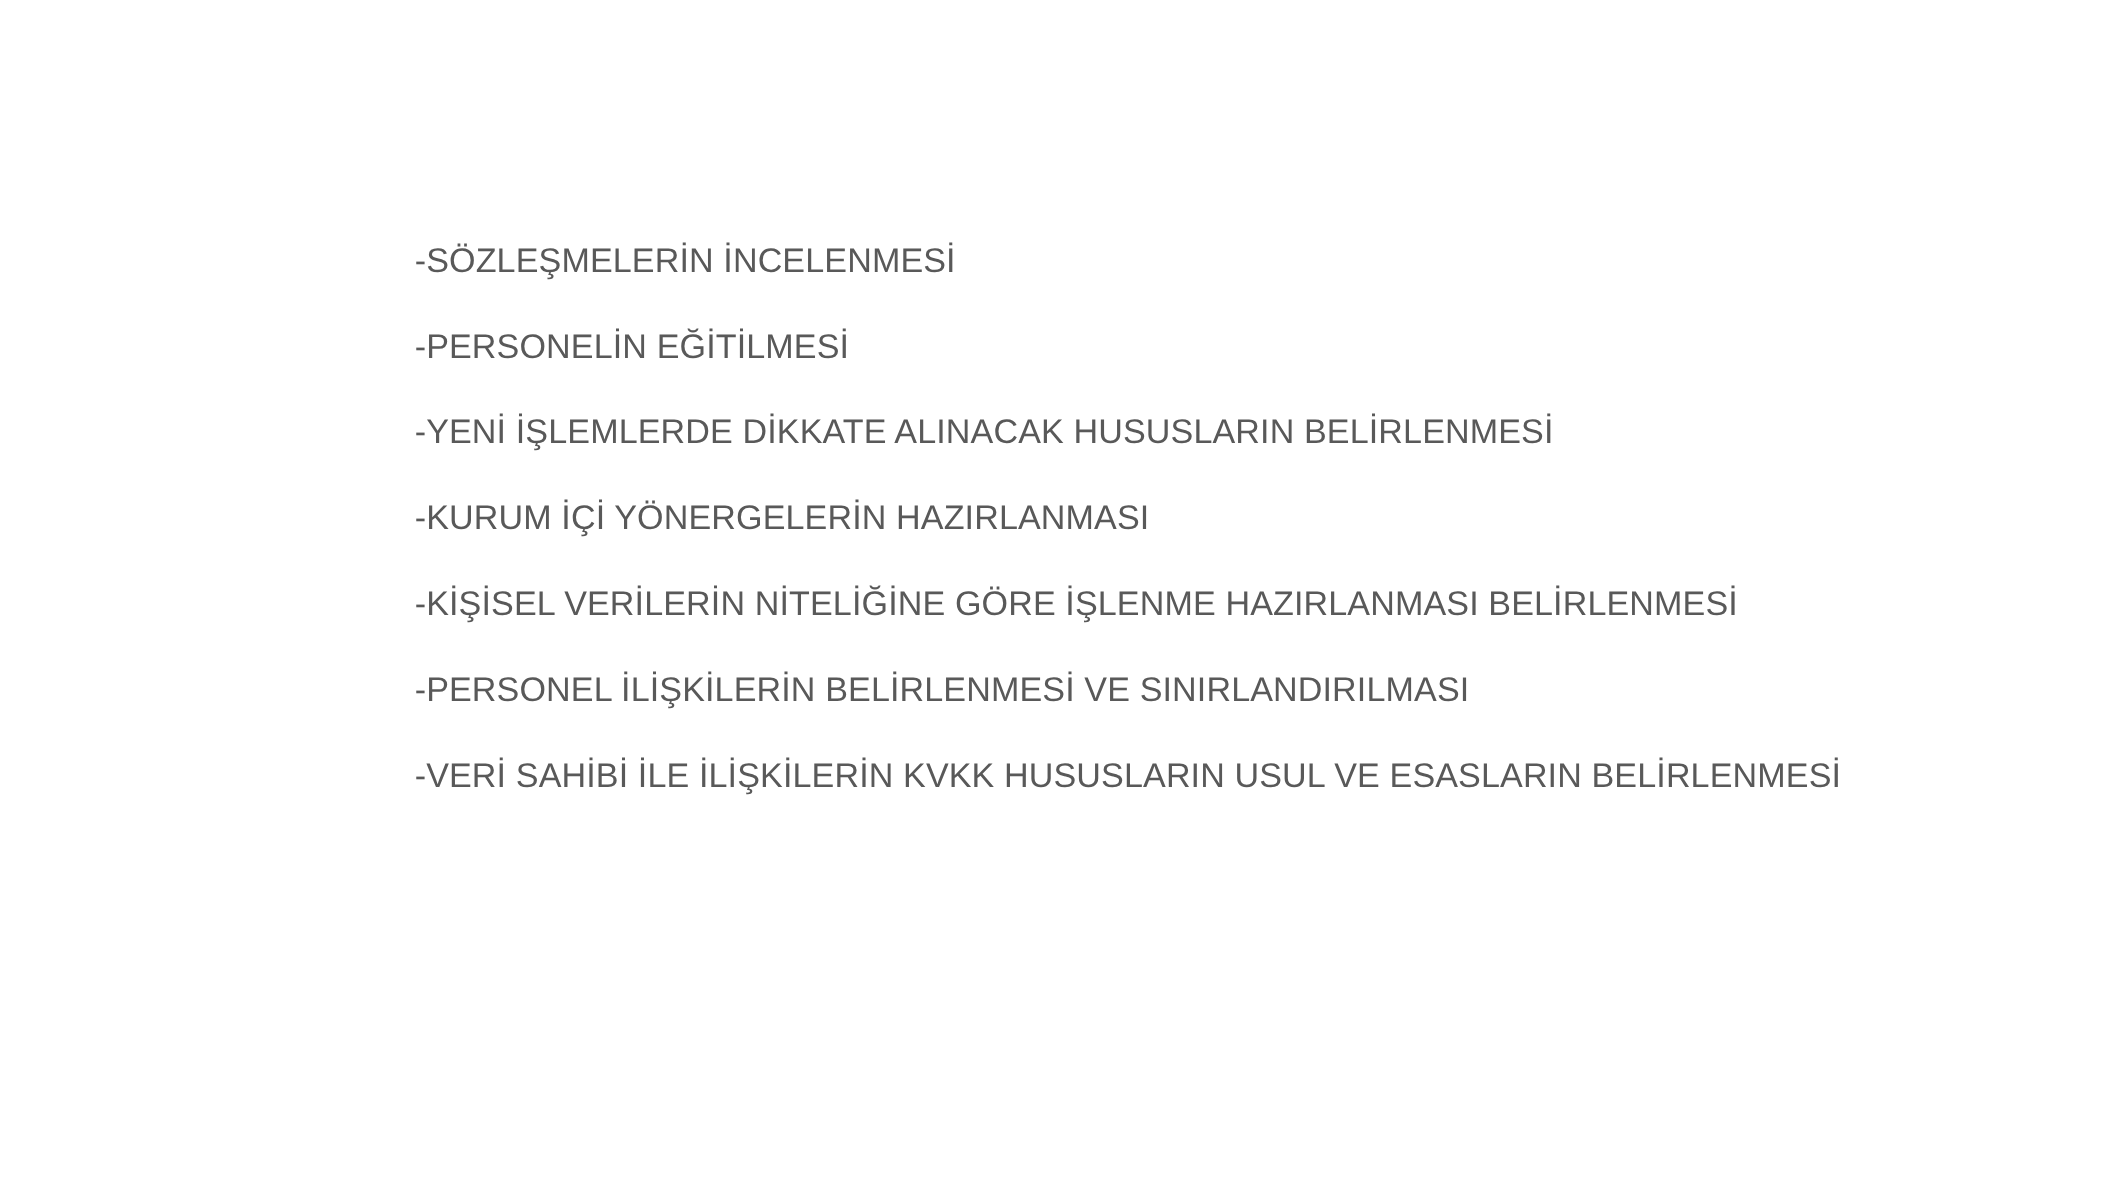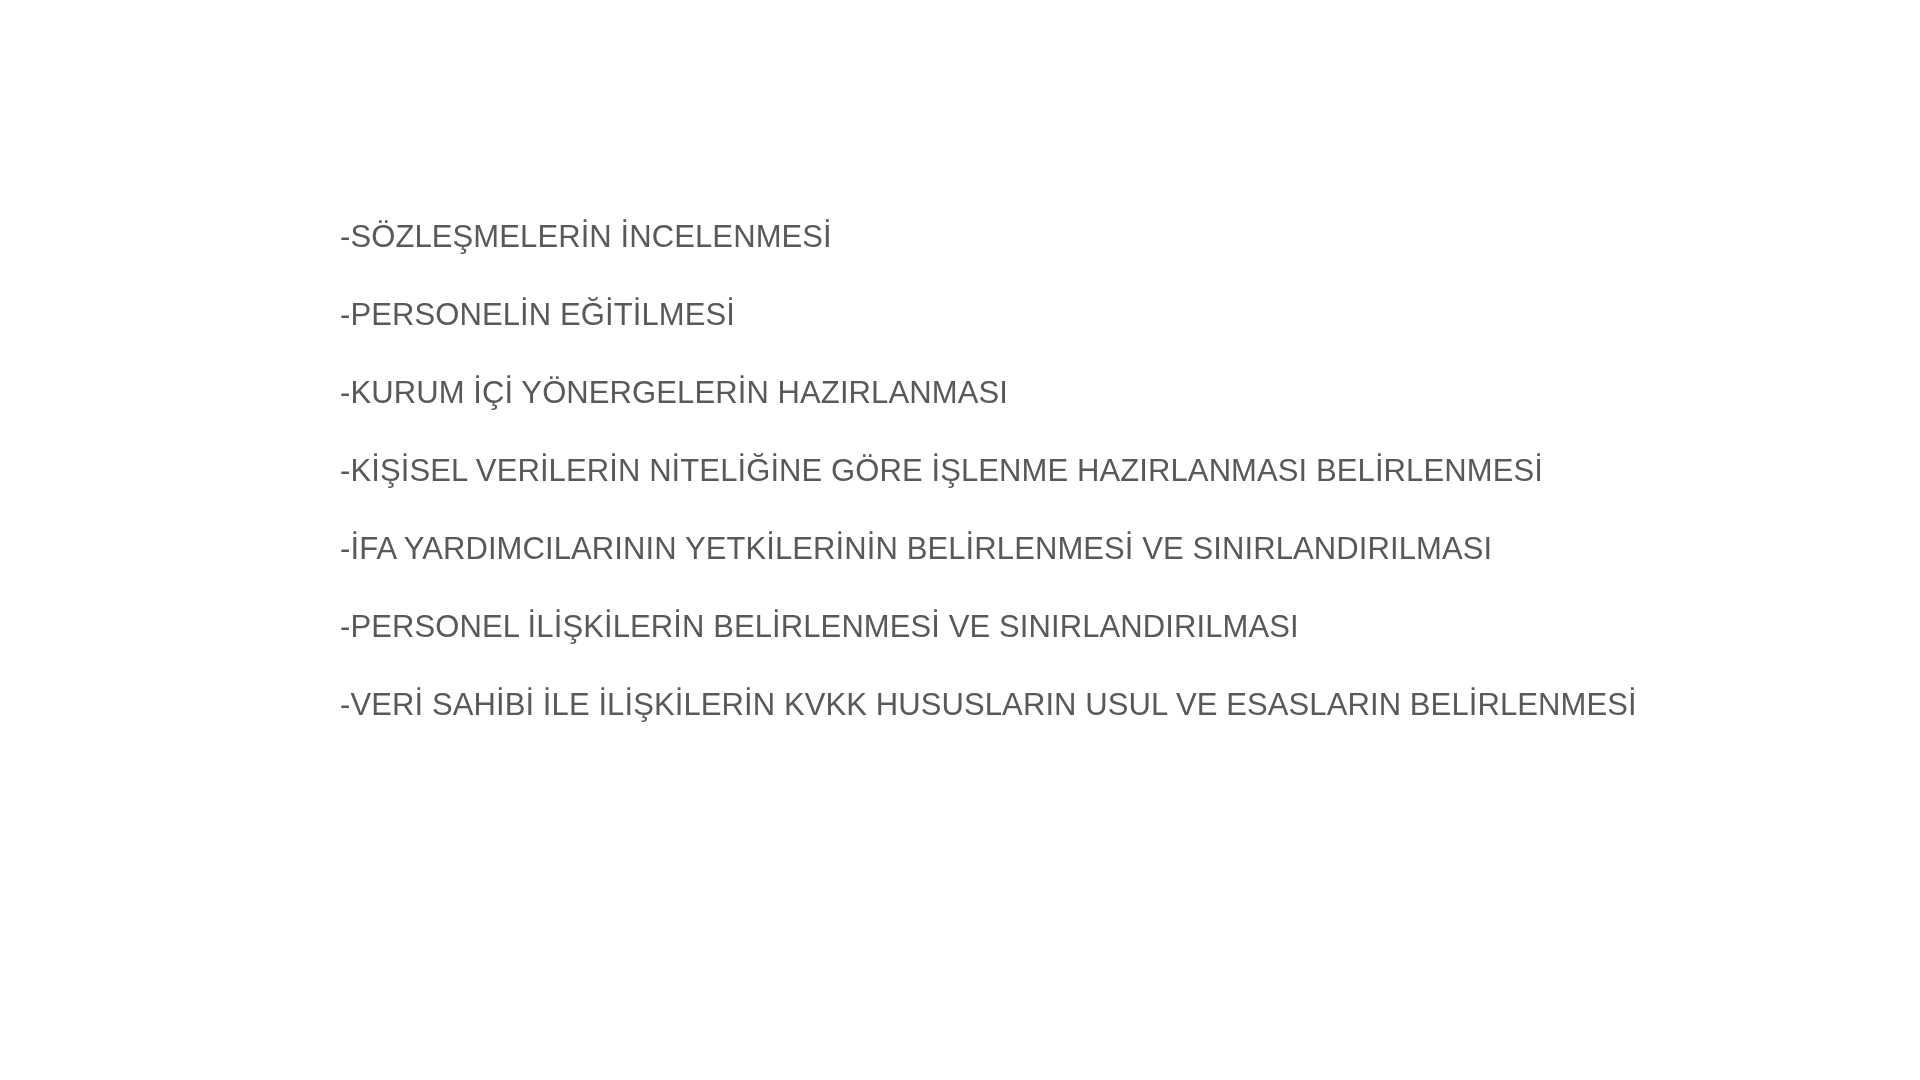--- a/index.html
+++ b/index.html
@@ -27,28 +27,29 @@
     top: 198px;
     width: 1320px;
   }
   .bullet-line {
     color: #595959;
     font-size: 31px;
     line-height: 78px;
     letter-spacing: 0.1px;
     white-space: nowrap;
     font-weight: 400;
+    margin-left: 37px;
   }
 </style>
 </head>
 <body>
 
 <div class="slide">
   <div class="content-block">
     <div class="bullet-line">-SÖZLEŞMELERİN İNCELENMESİ</div>
     <div class="bullet-line">-PERSONELİN EĞİTİLMESİ</div>
+    <div class="bullet-line">-YENİ İŞLEMLERDE DİKKATE ALINACAK HUSUSLARIN BELİRLENMESİ</div>
     <div class="bullet-line">-KURUM İÇİ YÖNERGELERİN HAZIRLANMASI</div>
     <div class="bullet-line">-KİŞİSEL VERİLERİN NİTELİĞİNE GÖRE İŞLENME HAZIRLANMASI BELİRLENMESİ</div>
-    <div class="bullet-line">-İFA YARDIMCILARININ YETKİLERİNİN BELİRLENMESİ VE SINIRLANDIRILMASI</div>
     <div class="bullet-line">-PERSONEL İLİŞKİLERİN BELİRLENMESİ VE SINIRLANDIRILMASI</div>
     <div class="bullet-line">-VERİ SAHİBİ İLE İLİŞKİLERİN KVKK HUSUSLARIN USUL VE ESASLARIN BELİRLENMESİ</div>
   </div>
 </div>
 
 </body></html>

